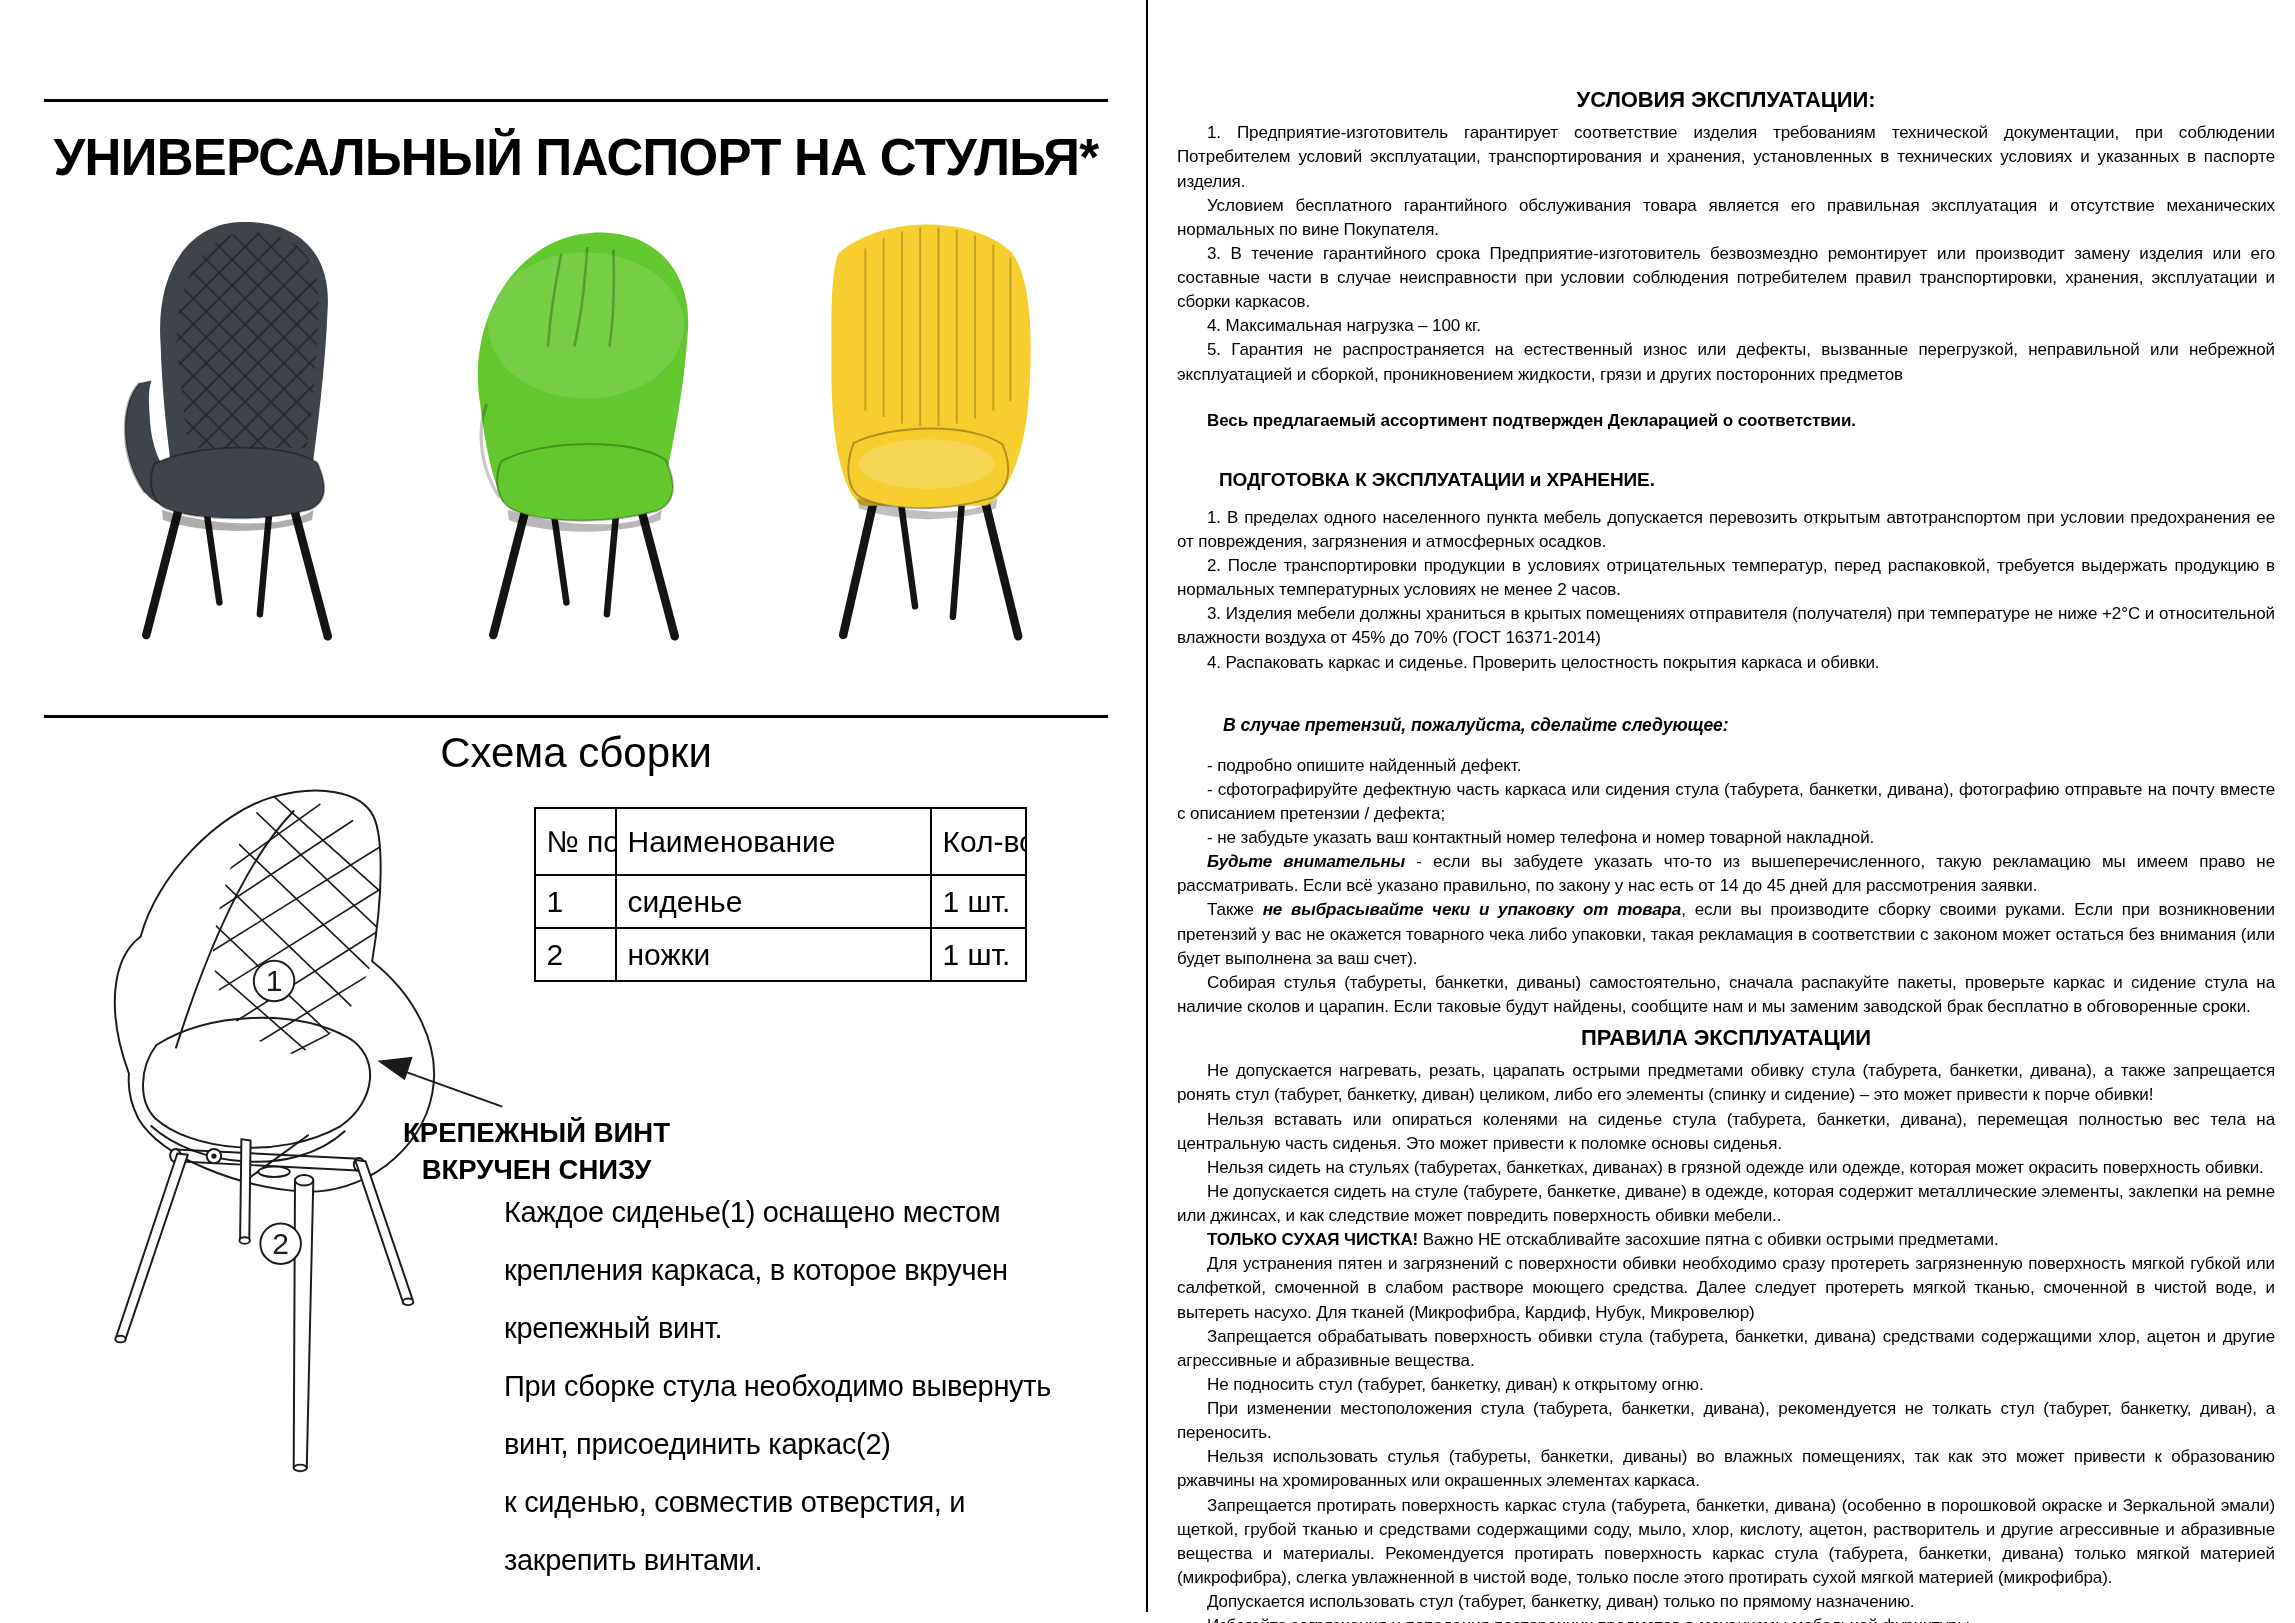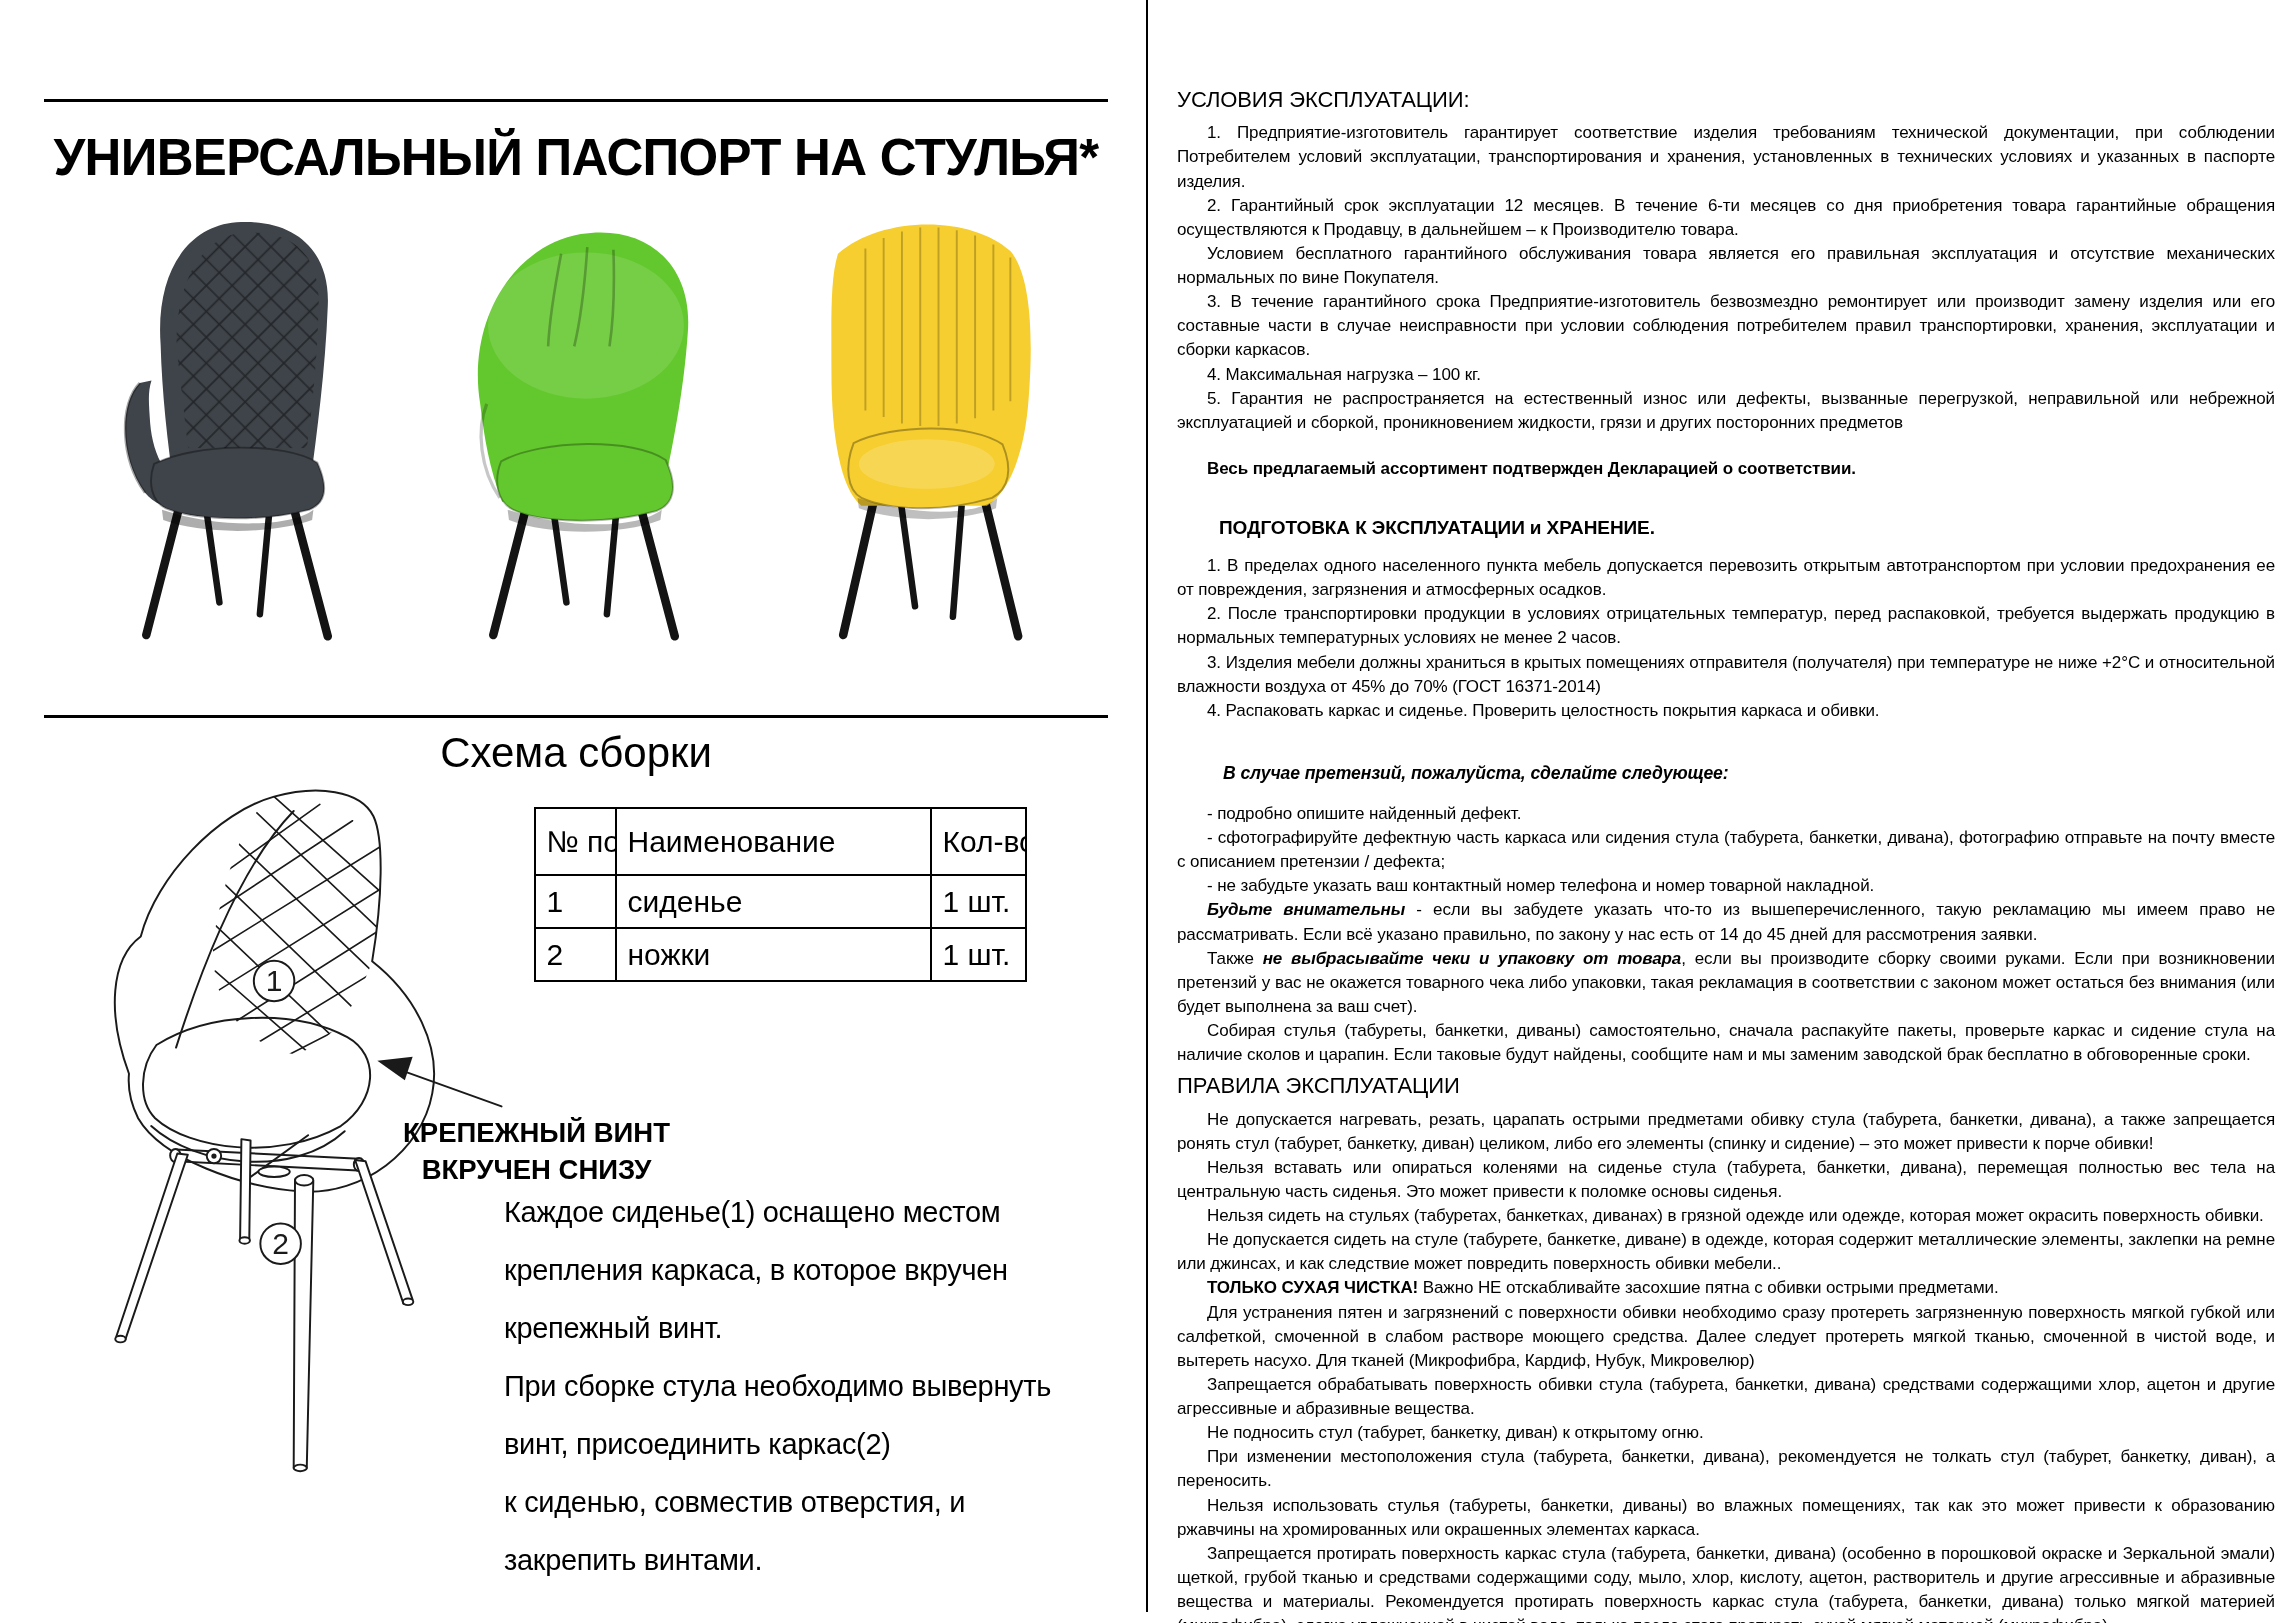--- a/index.html
+++ b/index.html
@@ -37,21 +37,21 @@
   #assembly-note{
     left:504px;top:1183px;width:598px;
     font-size:29px;line-height:58px;white-space:pre-line;letter-spacing:-0.3px;
   }
   
   #right-col{
     left:1177px;top:81px;width:1098px;
     font-size:17px;line-height:1.42;letter-spacing:-0.1px;text-align:justify;
   }
   #right-col .p{text-indent:30px;margin:0;}
-  #right-col .hc{font-weight:400;font-size:22px;margin:2.6px 0 6.5px 0;text-indent:0;}
+  #right-col .hc{text-align:center;font-weight:700;font-size:22px;margin:2.6px 0 6.5px 0;text-indent:0;}
   #right-col .hl{font-weight:700;font-size:19px;text-indent:30px;margin:12px;}
   #right-col .hli{font-weight:700;font-style:italic;font-size:17.6px;text-indent:30px;margin:16px;}
   #right-col .gap{height:22px;}
   #right-col span.b{font-weight:700;}
   #right-col span.bi{font-weight:700;font-style:italic;}
   svg text{font-family:"Liberation Sans",sans-serif;}
 </style>
 </head>
 <body>
 
@@ -212,21 +212,20 @@
 При сборке стула необходимо вывернуть
 винт, присоединить каркас(2)
 к сиденью, совместив отверстия, и
 закрепить винтами.</div>
 
 <div class="abs" id="divider-v"></div>
 
 <div class="abs" id="right-col">
     <div class="blk hc"><span>УСЛОВИЯ ЭКСПЛУАТАЦИИ:</span></div>
     <div class="blk p"><span>1. Предприятие-изготовитель гарантирует соответствие изделия требованиям технической документации, при соблюдении Потребителем условий эксплуатации, транспортирования и хранения, установленных в технических условиях и указанных в паспорте изделия.</span></div>
-    <div class="blk p"><span>2. Гарантийный срок эксплуатации 12 месяцев. В течение 6-ти месяцев со дня приобретения товара гарантийные обращения осуществляются к Продавцу, в дальнейшем – к Производителю товара.</span></div>
     <div class="blk p"><span>Условием бесплатного гарантийного обслуживания товара является его правильная эксплуатация и отсутствие механических нормальных по вине Покупателя.</span></div>
     <div class="blk p"><span>3. В течение гарантийного срока Предприятие-изготовитель безвозмездно ремонтирует или производит замену изделия или его составные части в случае неисправности при условии соблюдения потребителем правил транспортировки, хранения, эксплуатации и сборки каркасов.</span></div>
     <div class="blk p"><span>4. Максимальная нагрузка – 100 кг.</span></div>
     <div class="blk p"><span>5. Гарантия не распространяется на естественный износ или дефекты, вызванные перегрузкой, неправильной или небрежной эксплуатацией и сборкой, проникновением жидкости, грязи и других посторонних предметов</span></div>
     <div class="blk gap"></div>
     <div class="blk p"><span class="b">Весь предлагаемый ассортимент подтвержден Декларацией о соответствии.</span></div>
     <div class="blk gap"></div>
     <div class="blk hl"><span>ПОДГОТОВКА К ЭКСПЛУАТАЦИИ и ХРАНЕНИЕ.</span></div>
     <div class="blk p"><span>1. В пределах одного населенного пункта мебель допускается перевозить открытым автотранспортом при условии предохранения ее от повреждения, загрязнения и атмосферных осадков.</span></div>
     <div class="blk p"><span>2. После транспортировки продукции в условиях отрицательных температур, перед распаковкой, требуется выдержать продукцию в нормальных температурных условиях не менее 2 часов.</span></div>

